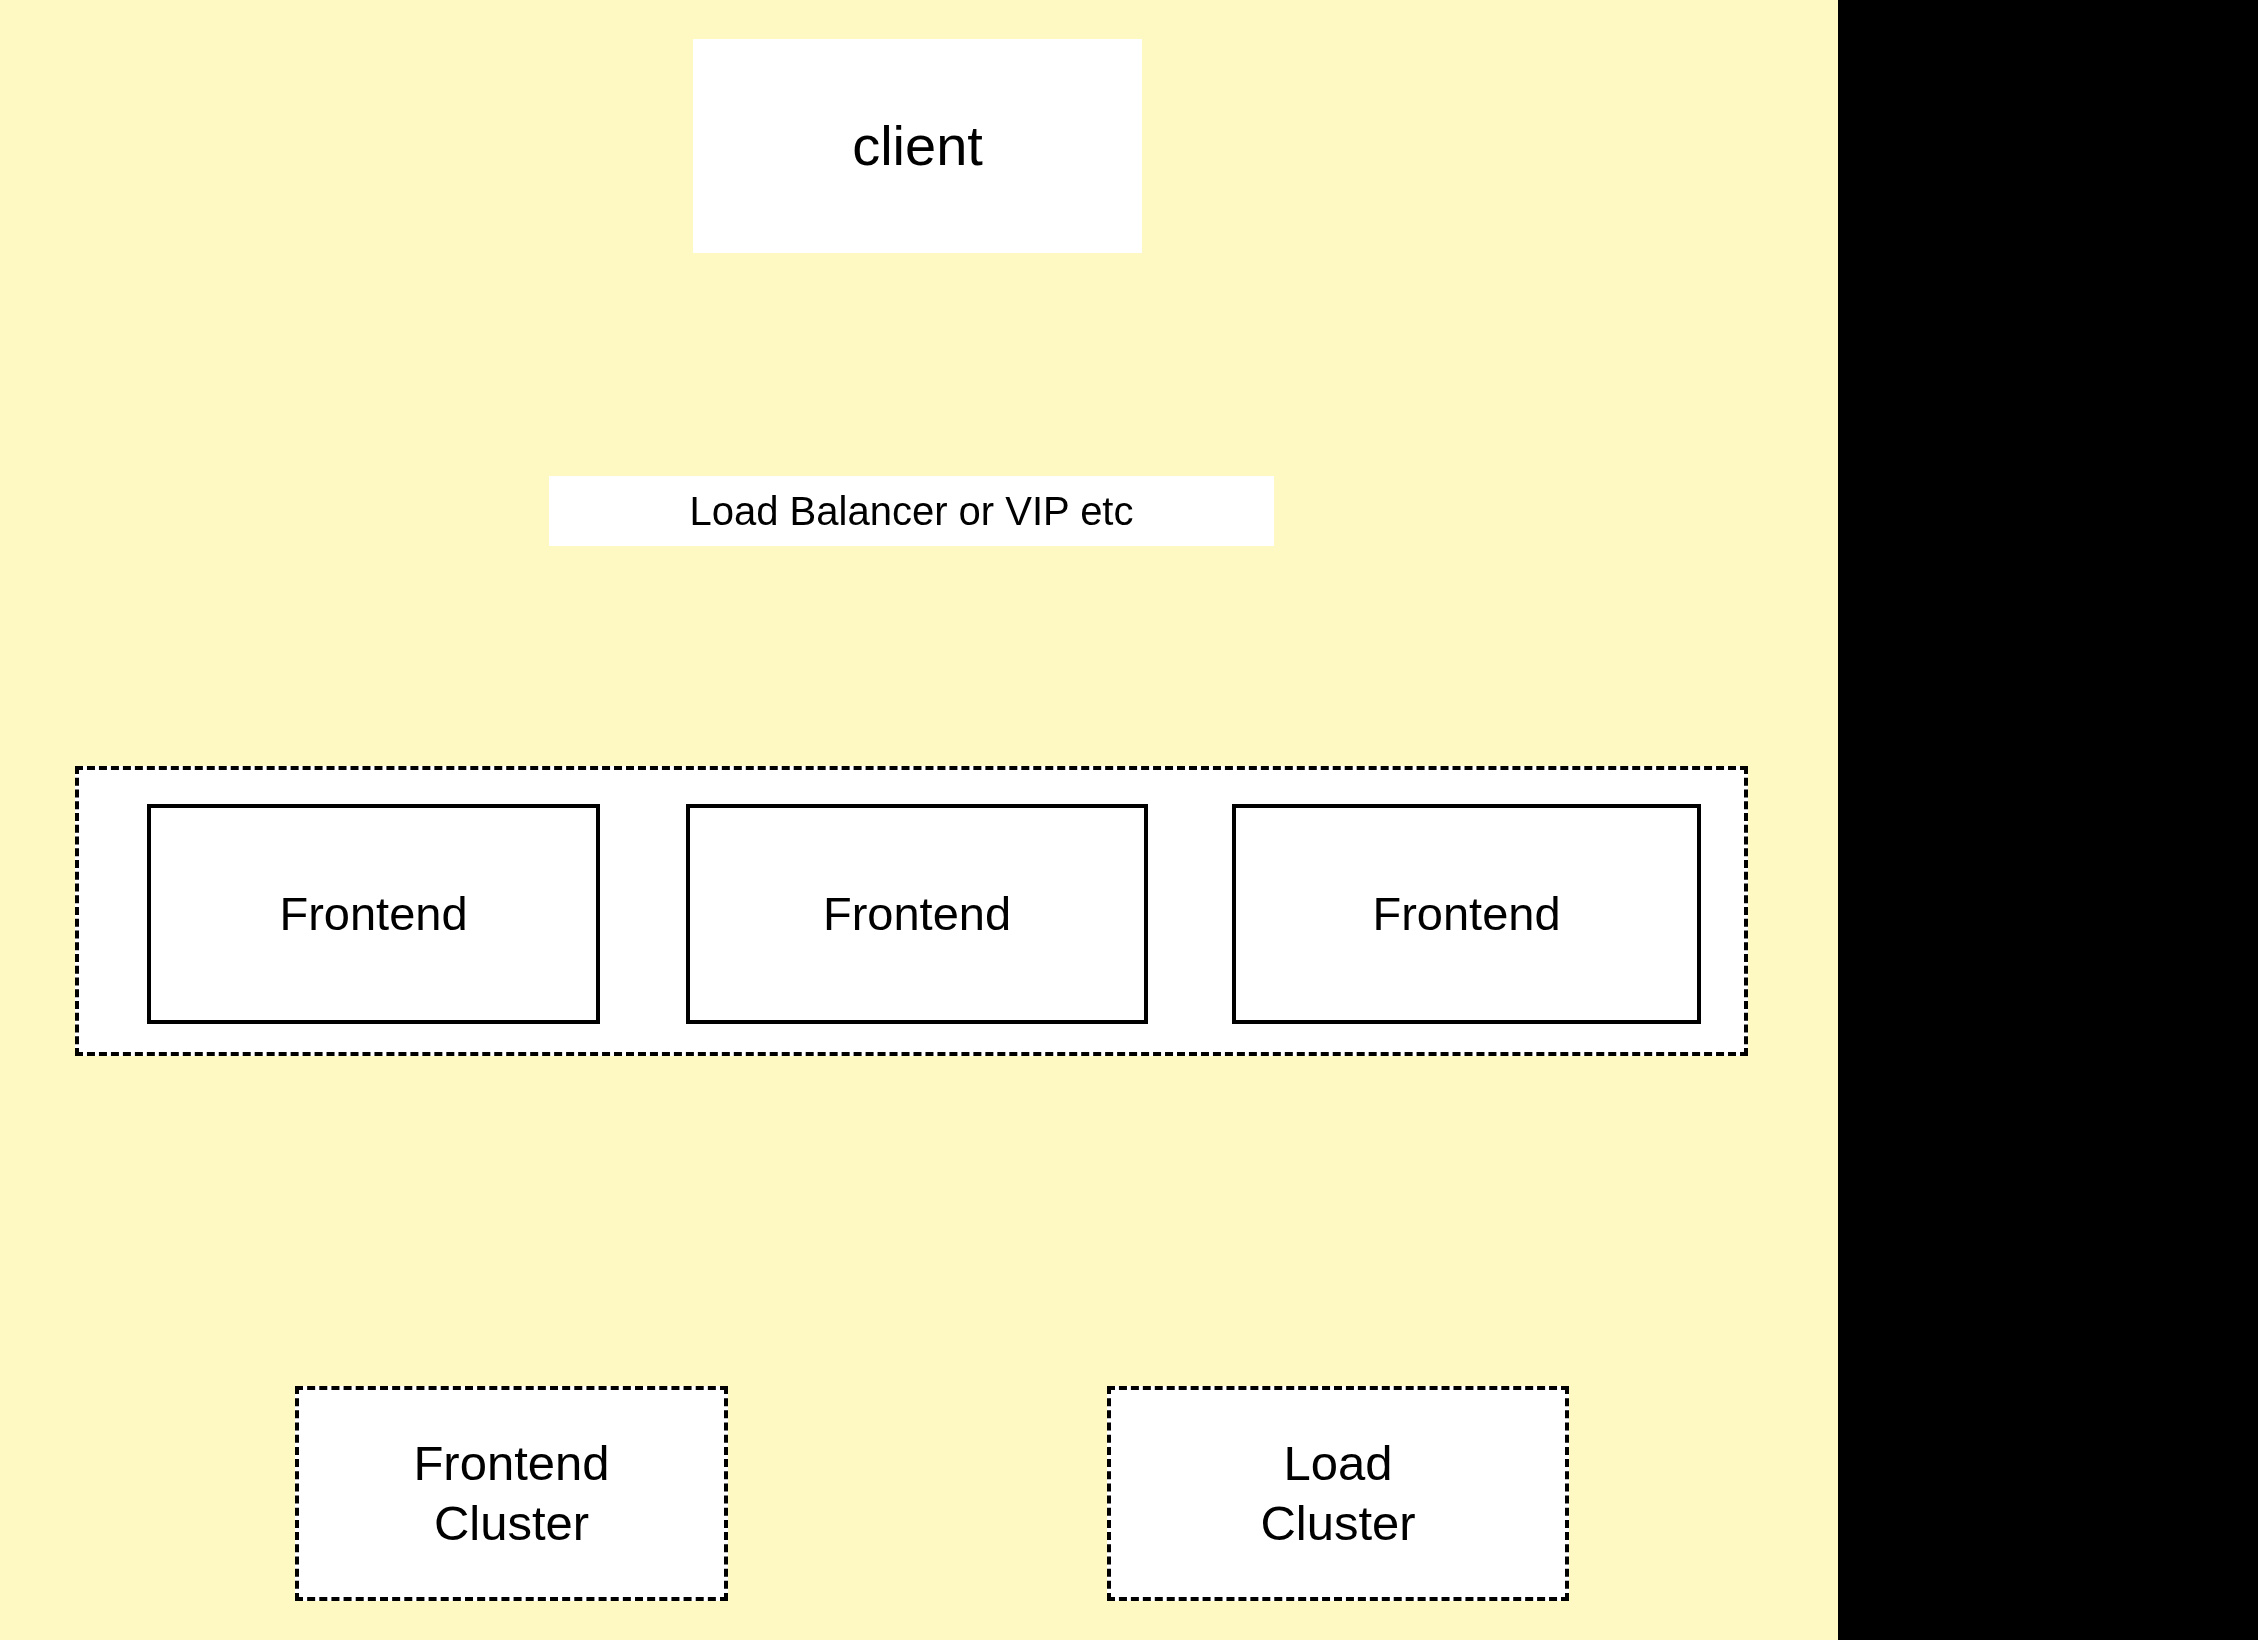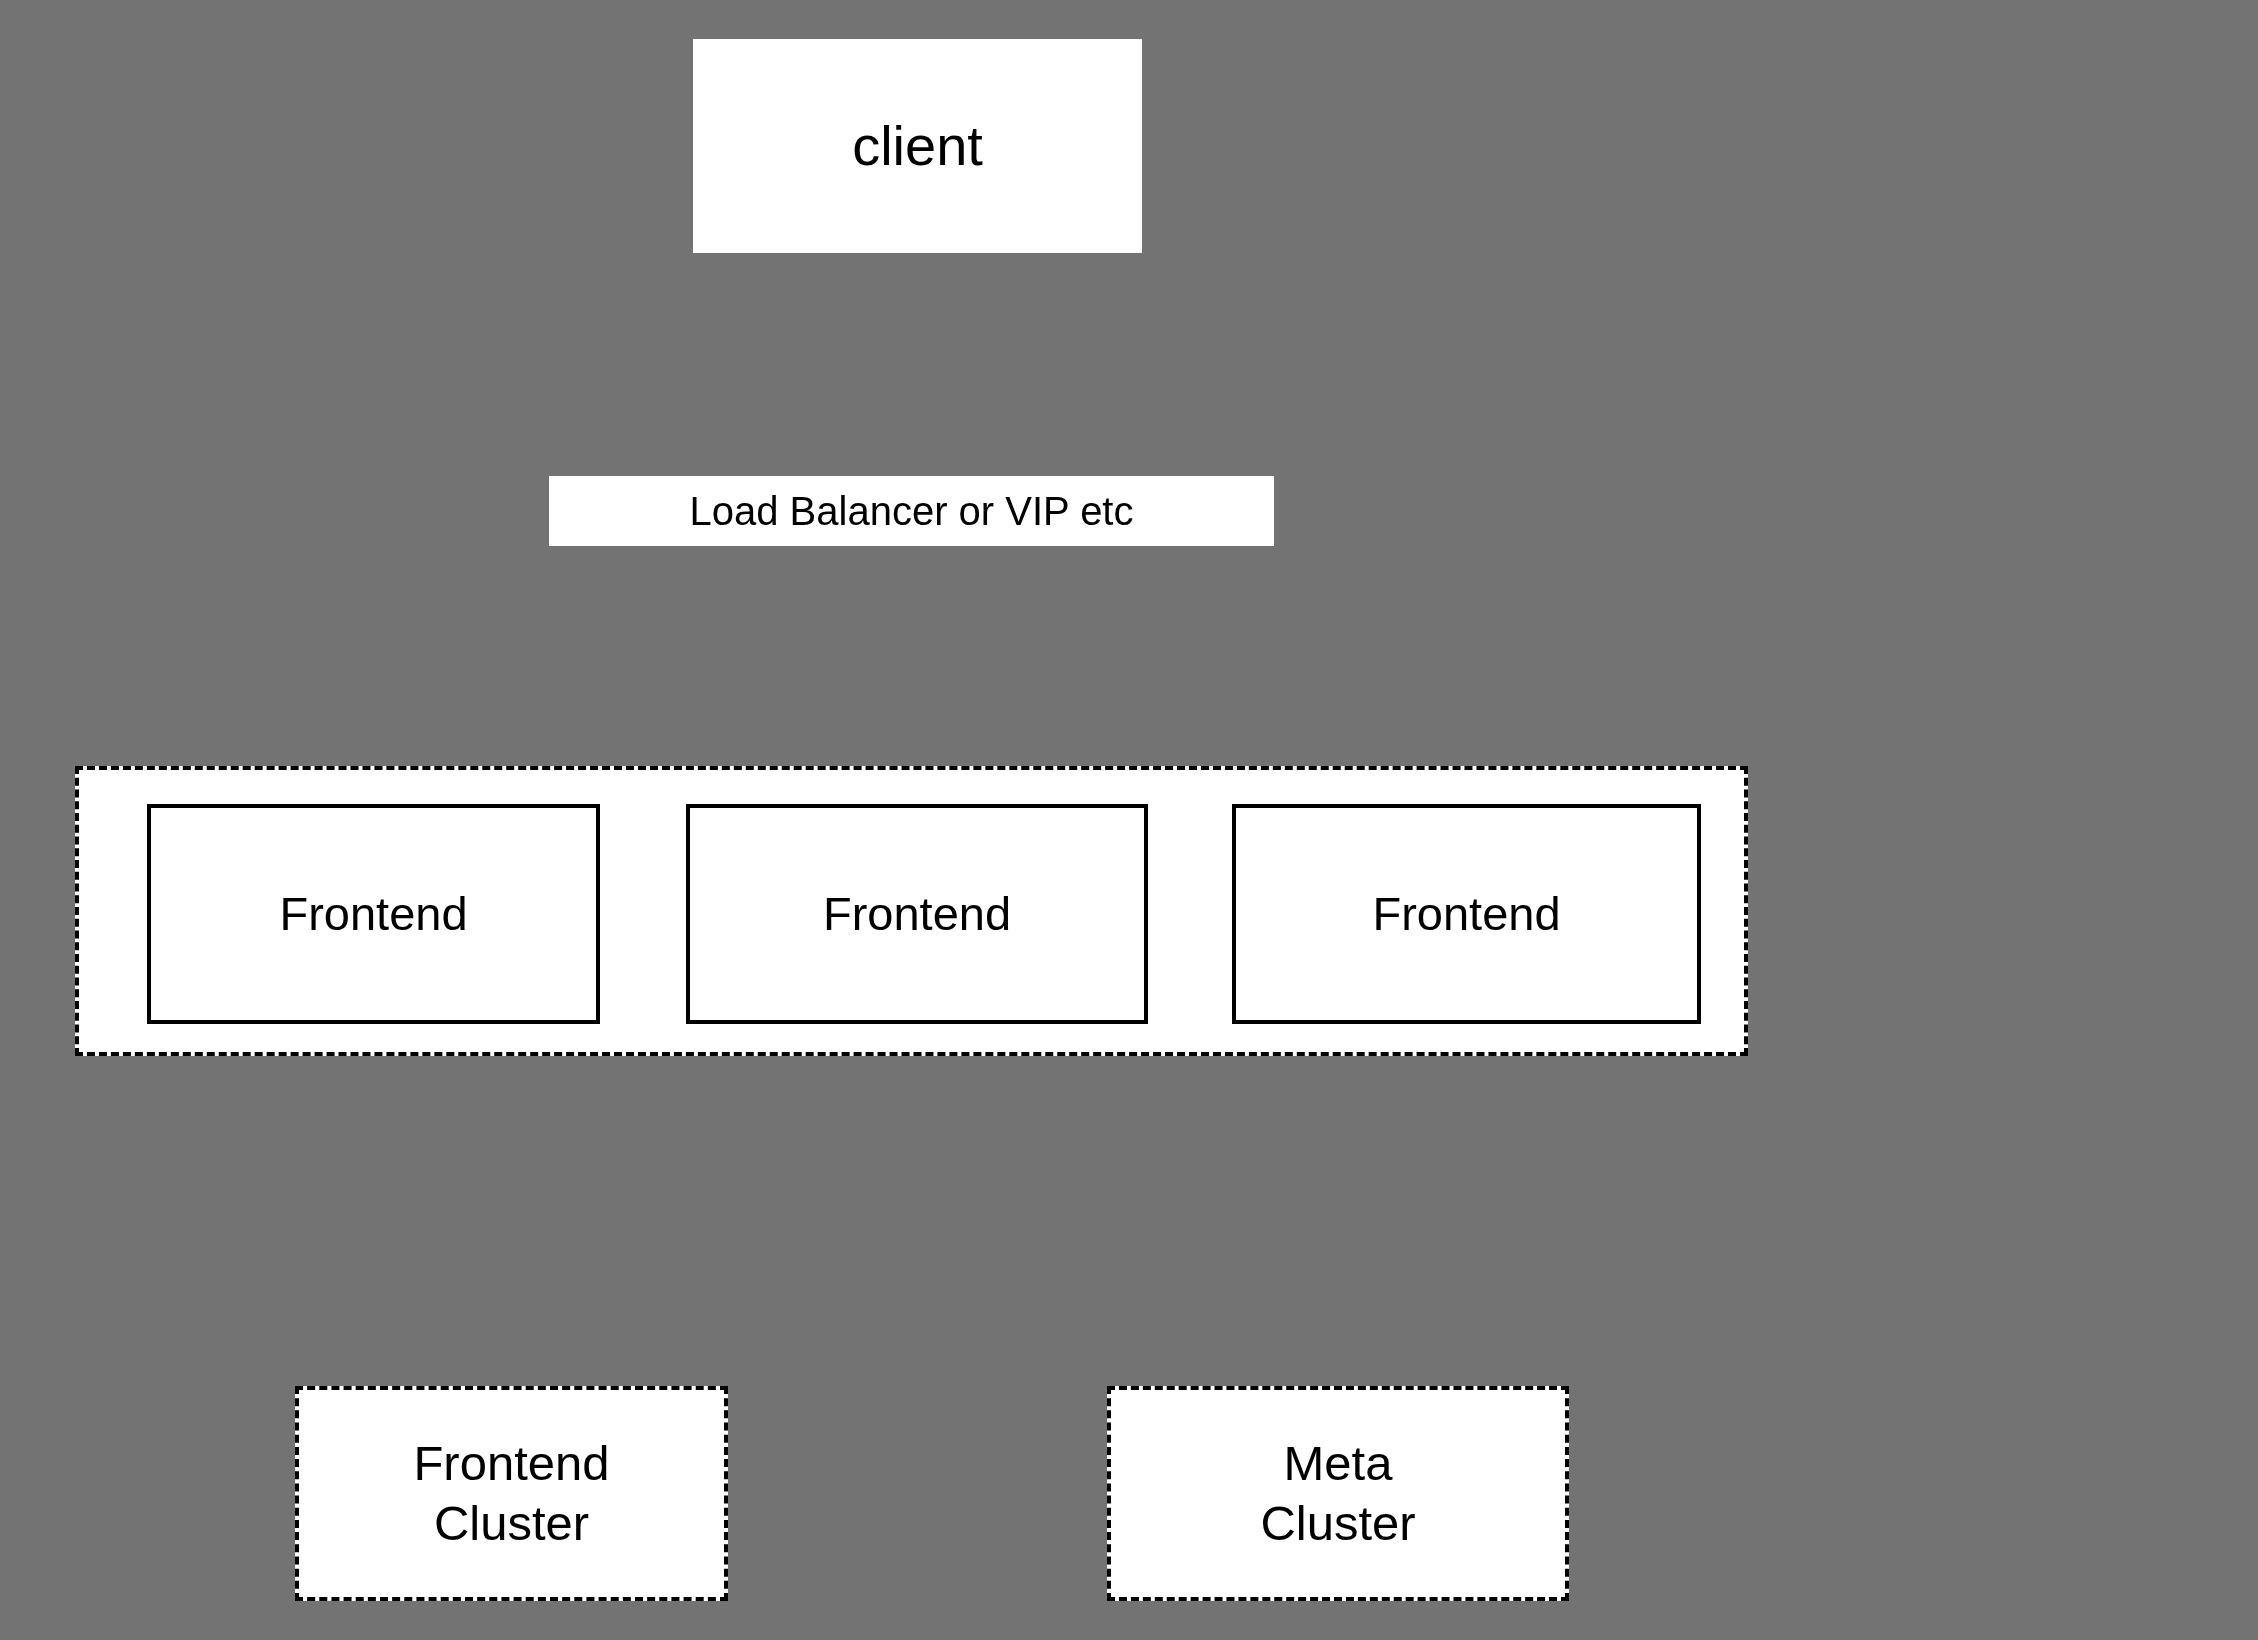--- a/index.html
+++ b/index.html
@@ -6,23 +6,23 @@
   html, body {
     margin: 0;
     padding: 0;
     background: #000000;
   }
   body {
     font-family: "Liberation Sans", sans-serif;
   }
   #canvas {
     position: relative;
-    width: 2258px;
+    width: 1838px;
     height: 1640px;
-    background: #737373;
+    background: #fef9c3;
     overflow: hidden;
   }
   .node {
     position: absolute;
     box-sizing: border-box;
     display: flex;
     align-items: center;
     justify-content: center;
     text-align: center;
     color: #000000;
@@ -109,18 +109,18 @@
     </div>
 
   </div>
 
   <div class="node fill-dashed" id="node-datanode-cluster">
     <span>Frontend
 Cluster</span>
   </div>
 
   <div class="node fill-dashed" id="node-meta-cluster">
-    <span>Meta
+    <span>Load
 Cluster</span>
   </div>
 
 </div>
 
 
 </body></html>

